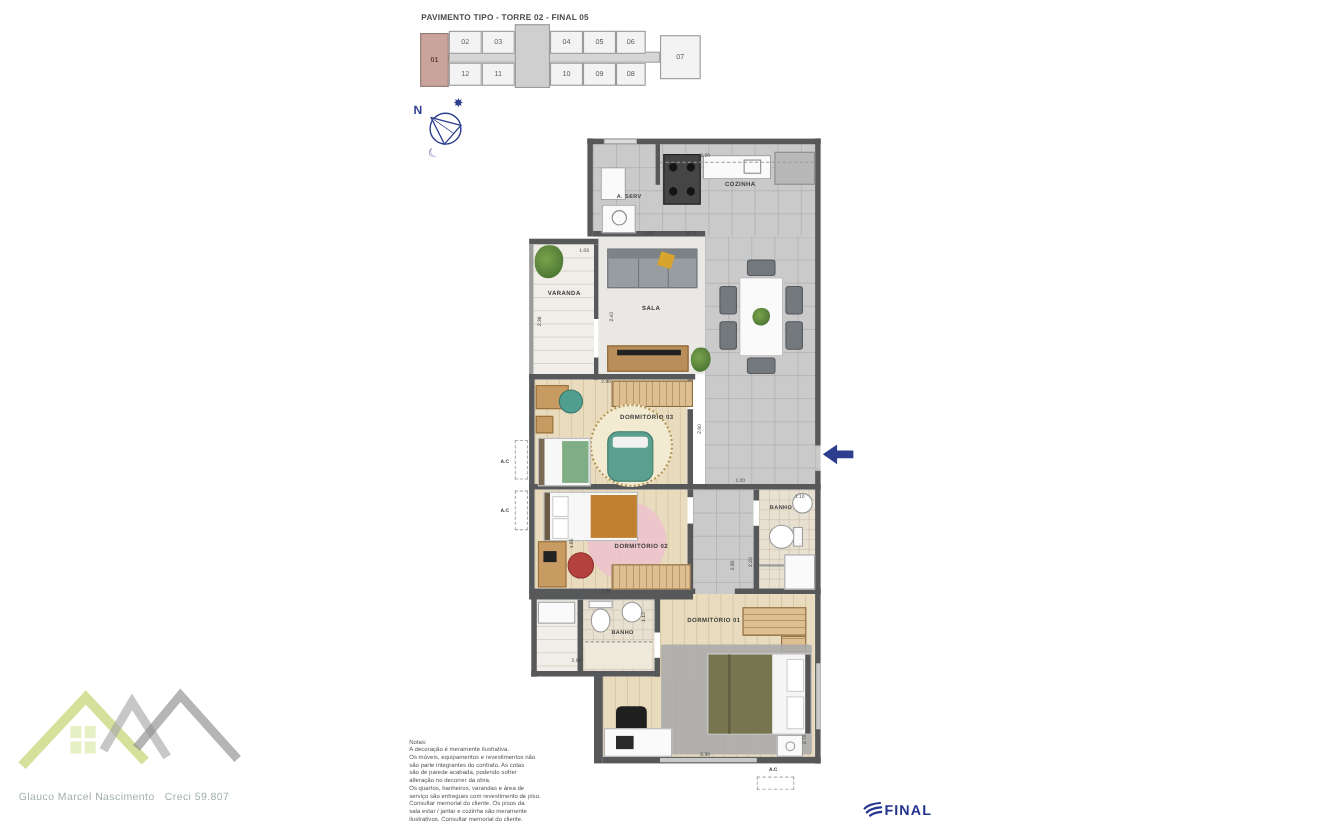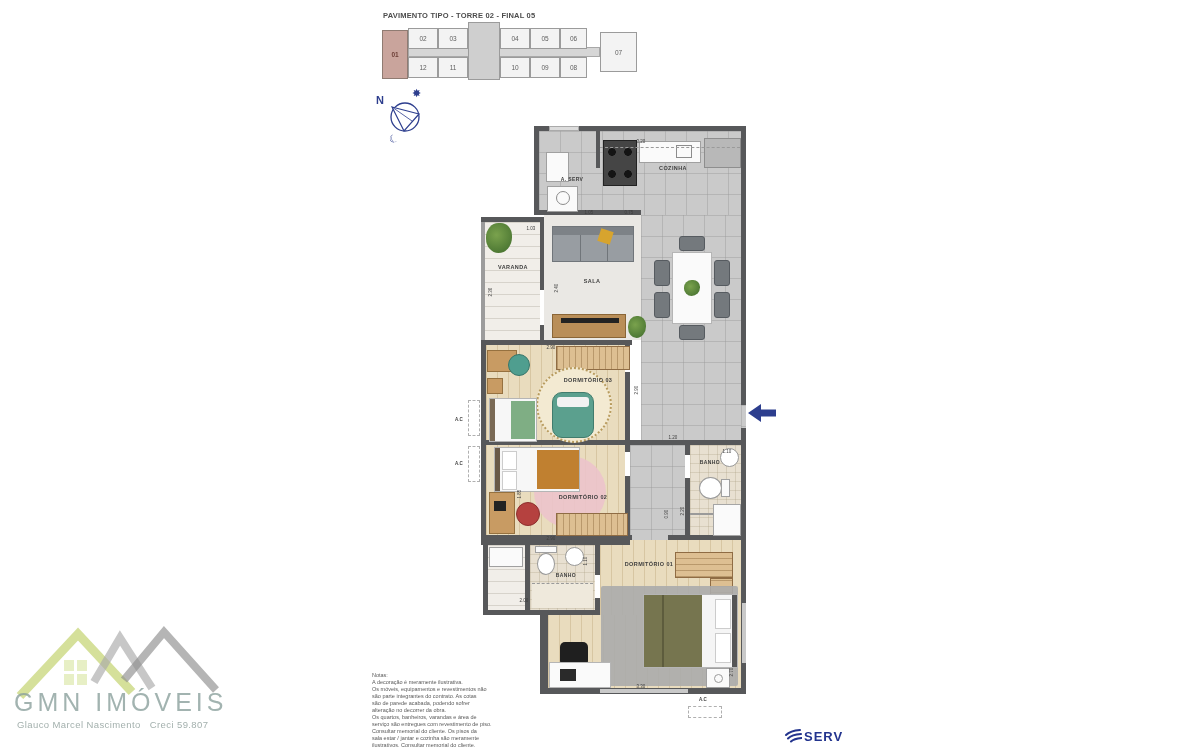--- a/index.html
+++ b/index.html
@@ -255,25 +255,24 @@
     <polyline points="14,80 72,18 126,76" fill="none" stroke="#b9cb57" stroke-width="9" opacity="0.6"></polyline>
     <g opacity="0.55">
       <rect x="58" y="44" width="10" height="11" fill="#d4e296"></rect>
       <rect x="71" y="44" width="10" height="11" fill="#d4e296"></rect>
       <rect x="58" y="58" width="10" height="11" fill="#d4e296"></rect>
       <rect x="71" y="58" width="10" height="11" fill="#d4e296"></rect>
     </g>
     <polyline points="88,66 114,22 146,72" fill="none" stroke="#a9a9a9" stroke-width="8" opacity="0.65"></polyline>
     <polyline points="118,64 158,16 210,74" fill="none" stroke="#8e8e8e" stroke-width="8" opacity="0.65"></polyline>
   </svg>
-  <div class="gmn-name">GMN IMÓVEIS</div>
   <div class="gmn-sub">Glauco Marcel Nascimento   Creci 59.807</div>
 
   <div class="cury">
     <svg width="18" height="16" viewBox="0 0 18 16">
       <path d="M16 2 C9 2.5 5 4 2 7" fill="none" stroke="#23348e" stroke-width="2" stroke-linecap="round"></path>
       <path d="M17 6 C10 6.5 6.5 8 4 10.5" fill="none" stroke="#23348e" stroke-width="2" stroke-linecap="round"></path>
       <path d="M17.5 10 C12 10.5 9 11.5 7 13.5" fill="none" stroke="#23348e" stroke-width="2" stroke-linecap="round"></path>
     </svg>
-    <span class="cury-name">SERV</span>
+    <span class="cury-name">FINAL</span>
   </div>
 
 </div>
 
 </body></html>

